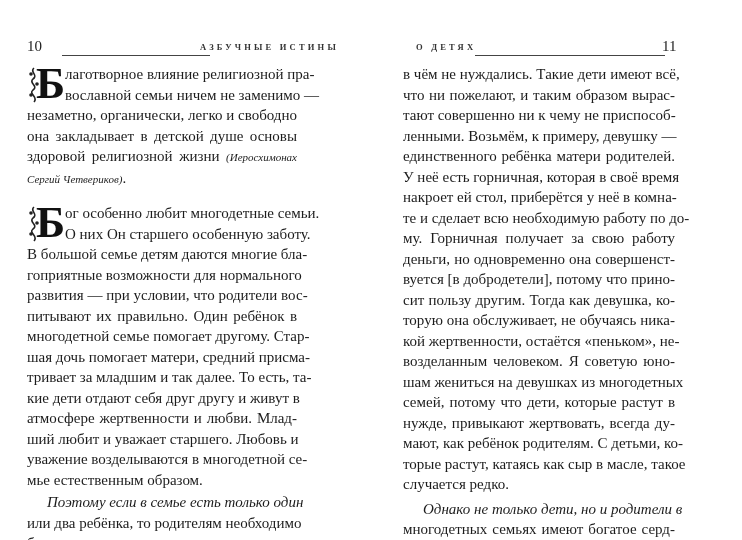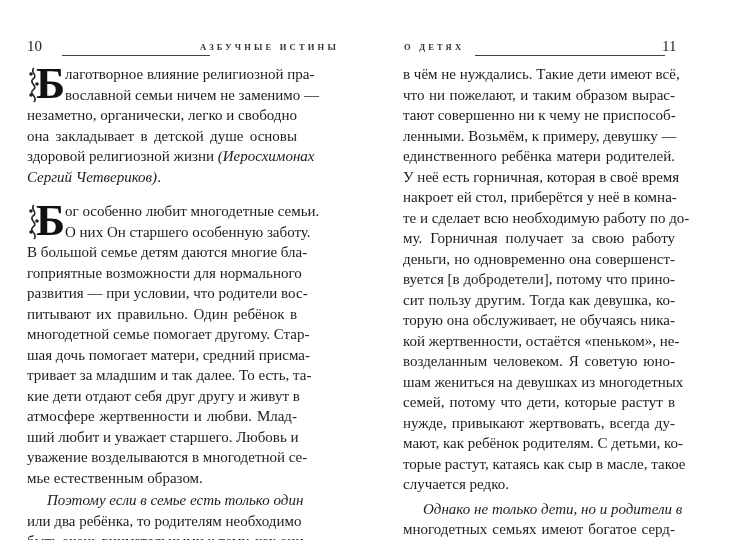--- a/index.html
+++ b/index.html
@@ -13,21 +13,21 @@
   .rule { position:absolute; top:55px; height:1px; background:#444; }
   .text-block { position:absolute; font-family:"Liberation Serif",serif; font-size:15px; line-height:20.5px; color:#1c1c1c; }
   .line { display:block; white-space:nowrap; text-align:justify; text-align-last:justify; }
   .line.last { text-align-last:left; }
   .line.indent { padding-left:20px;font-style:italic; }
   .dropcap-wrap { position:relative; }
   .dropcap { position:absolute; left:0; top:2px; width:34px; height:38px; }
   .dropcap .dc-orn { position:absolute; left:0; top:0; width:14px; height:38px; }
   .dropcap .dc-letter { position:absolute; left:9px; top:-4px; font-family:"Liberation Serif",serif; font-size:44px; line-height:44px; font-weight:bold; color:#111; }
   .dc-line { padding-left:38px; }
-  .attribution { font-style:italic; font-size:15px; }
+  .attribution { font-style:italic; font-size:11px; }
   .gap { height:14px; }
 </style>
 </head>
 <body>
 
 <div class="page left">
   <span class="pnum" style="left:27px;">10</span>
   <span class="rh-title" style="left:200px;">АЗБУЧНЫЕ ИСТИНЫ</span>
   <div class="rule" style="left:62px; width:148px;"></div>
 
@@ -82,21 +82,21 @@
     <div style="margin-top:2px;">
       <span class="line indent">Поэтому если в семье есть только один</span>
       <span class="line">или два ребёнка, то родителям необходимо</span>
       <span class="line">быть очень внимательными к тому, как они</span>
 
     </div>
   </div>
 </div>
 
 <div class="page right">
-  <span class="rh-title" style="left:33px;">О ДЕТЯХ</span>
+  <span class="rh-title" style="left:45px;">О ДЕТЯХ</span>
   <div class="rule" style="left:104px; width:190px;"></div>
   <span class="pnum" style="left:291px;">11</span>
 
   <div class="text-block" style="left:32px; top:64px; width:272px;">
     <div>
       <span class="line">в чём не нуждались. Такие дети имеют всё,</span>
       <span class="line">что ни пожелают, и таким образом вырас-</span>
       <span class="line">тают совершенно ни к чему не приспособ-</span>
       <span class="line">ленными. Возьмём, к примеру, девушку —</span>
       <span class="line">единственного ребёнка матери родителей.</span>

